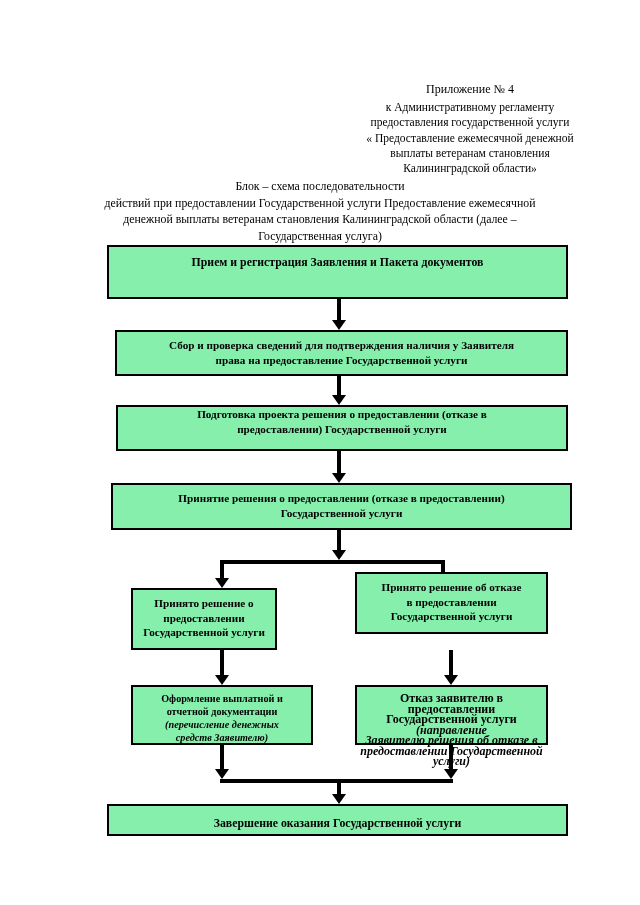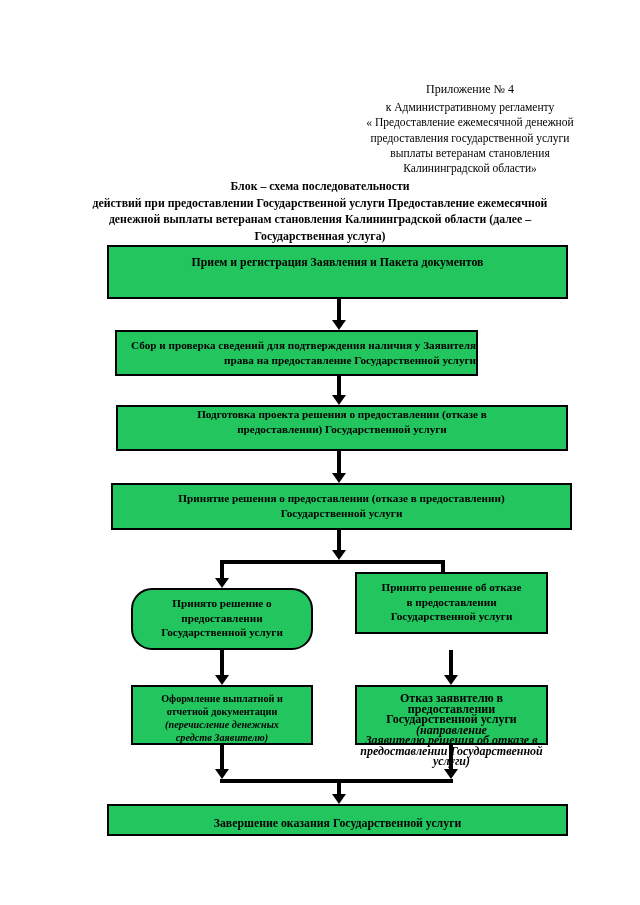--- a/index.html
+++ b/index.html
@@ -38,65 +38,65 @@
   }
 
   
   .doc-title {
     position: absolute;
     left: 20px;
     top: 178px;
     width: 600px;
     text-align: center;
     font-size: 11.8px;
-    font-weight: bold;
+    font-weight: normal;
     line-height: 16.5px;
   }
   .doc-title .tline {
     display: block;
     white-space: nowrap;
   }
 
   
   .flow {
     position: absolute;
     left: 0;
     top: 0;
     width: 640px;
     height: 905px;
   }
 
   .node {
     position: absolute;
     box-sizing: border-box;
     border: 2px solid #000000;
-    background: #22c55e;
+    background: #86efac;
     display: flex;
     align-items: flex-start;
     justify-content: center;
     text-align: center;
     font-weight: bold;
     color: #000;
   }
   .node .txt {
     display: block;
     width: 100%;
   }
 
   
   #node-intake   { left: 107px; top: 245px; width: 461px; height: 54px;
                    font-size: 11.8px; line-height: 15px; padding-top: 8px; }
-  #node-verify   { left: 115px; top: 330px; width: 363px; height: 46px;
-                   font-size: 11.2px; line-height: 15px; padding-top: 6px; text-align: right; }
+  #node-verify   { left: 115px; top: 330px; width: 453px; height: 46px;
+                   font-size: 11.2px; line-height: 15px; padding-top: 6px; }
   #node-draft    { left: 116px; top: 405px; width: 452px; height: 46px;
                    font-size: 11.2px; line-height: 15px; }
   #node-decision { left: 111px; top: 483px; width: 461px; height: 47px;
                    font-size: 11.2px; line-height: 15px; padding-top: 6px; }
-  #node-approve  { left: 131px; top: 588px; width: 182px; height: 62px;
-                   font-size: 11.2px; line-height: 14.5px; padding-top: 6px; border-radius: 21px; }
+  #node-approve  { left: 131px; top: 588px; width: 146px; height: 62px;
+                   font-size: 11.2px; line-height: 14.5px; padding-top: 6px; }
   #node-refuse   { left: 355px; top: 572px; width: 193px; height: 62px;
                    font-size: 11.2px; line-height: 14.5px; padding-top: 6px; }
   #node-payout   { left: 131px; top: 685px; width: 182px; height: 60px;
                    font-size: 10.2px; line-height: 13px; padding-top: 5px; }
   #node-refusal-notice { left: 355px; top: 685px; width: 193px; height: 60px;
                    font-size: 12px; line-height: 10.5px; padding-top: 6px; }
   #node-finish   { left: 107px; top: 804px; width: 461px; height: 32px;
                    font-size: 11.8px; line-height: 15px; padding-top: 7px;
                    align-items: center; }
 
@@ -121,22 +121,22 @@
     border-right: 7px solid transparent;
     border-top: 10px solid #000000;
   }
 </style>
 </head>
 <body>
 
 <div class="appendix">
   <span class="line1">Приложение № 4</span>
   <span class="line">к Административному регламенту</span>
+  <span class="line">предоставления государственной услуги</span>
   <span class="line">« Предоставление ежемесячной денежной</span>
-  <span class="line">предоставления государственной услуги</span>
   <span class="line">выплаты ветеранам становления</span>
   <span class="line">Калининградской области»</span>
 </div>
 
 <div class="doc-title">
   <span class="tline">Блок – схема последовательности</span>
   <span class="tline">действий при предоставлении Государственной услуги  Предоставление ежемесячной</span>
   <span class="tline">денежной выплаты ветеранам становления Калининградской области (далее –</span>
   <span class="tline">Государственная услуга)</span>
 </div>

